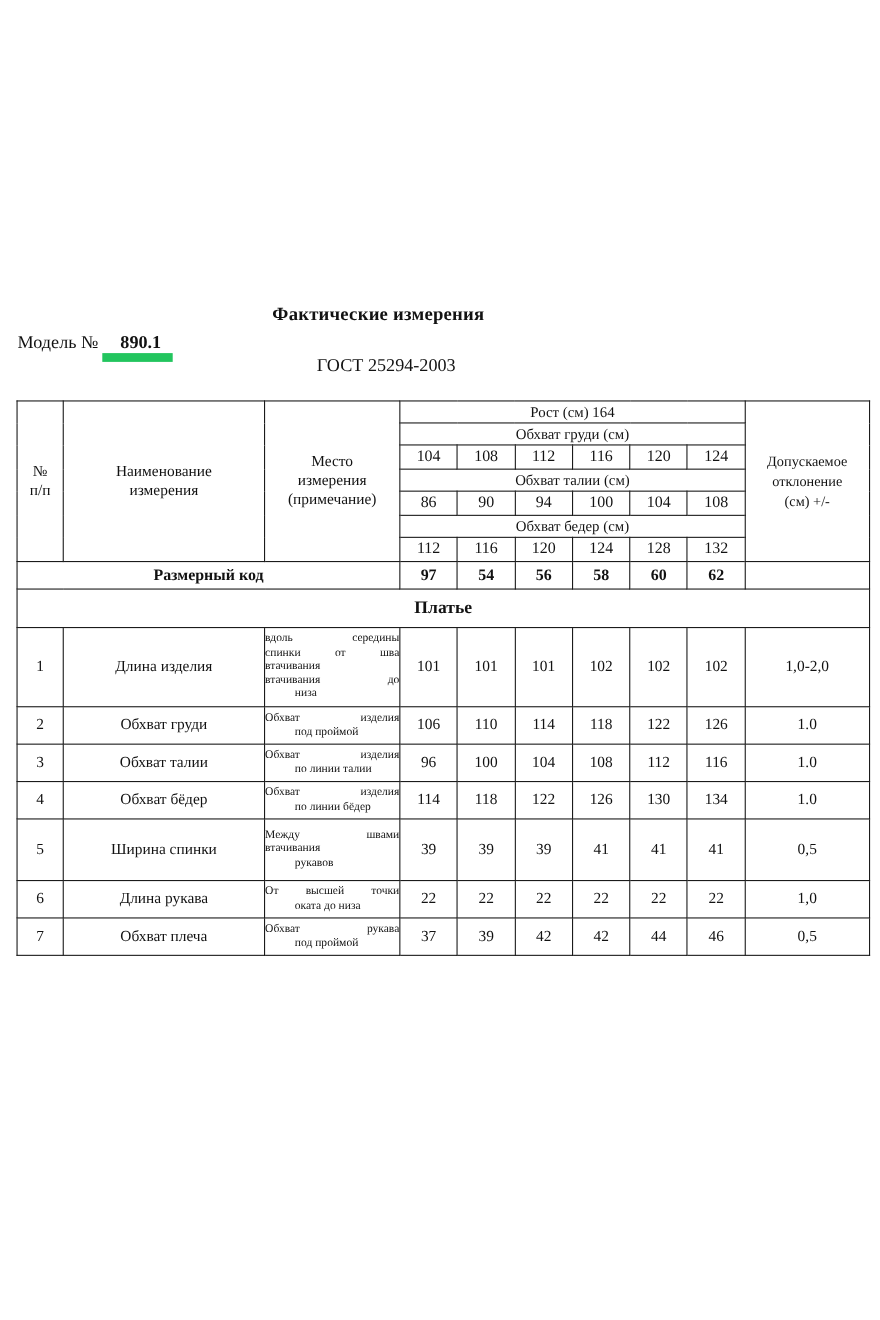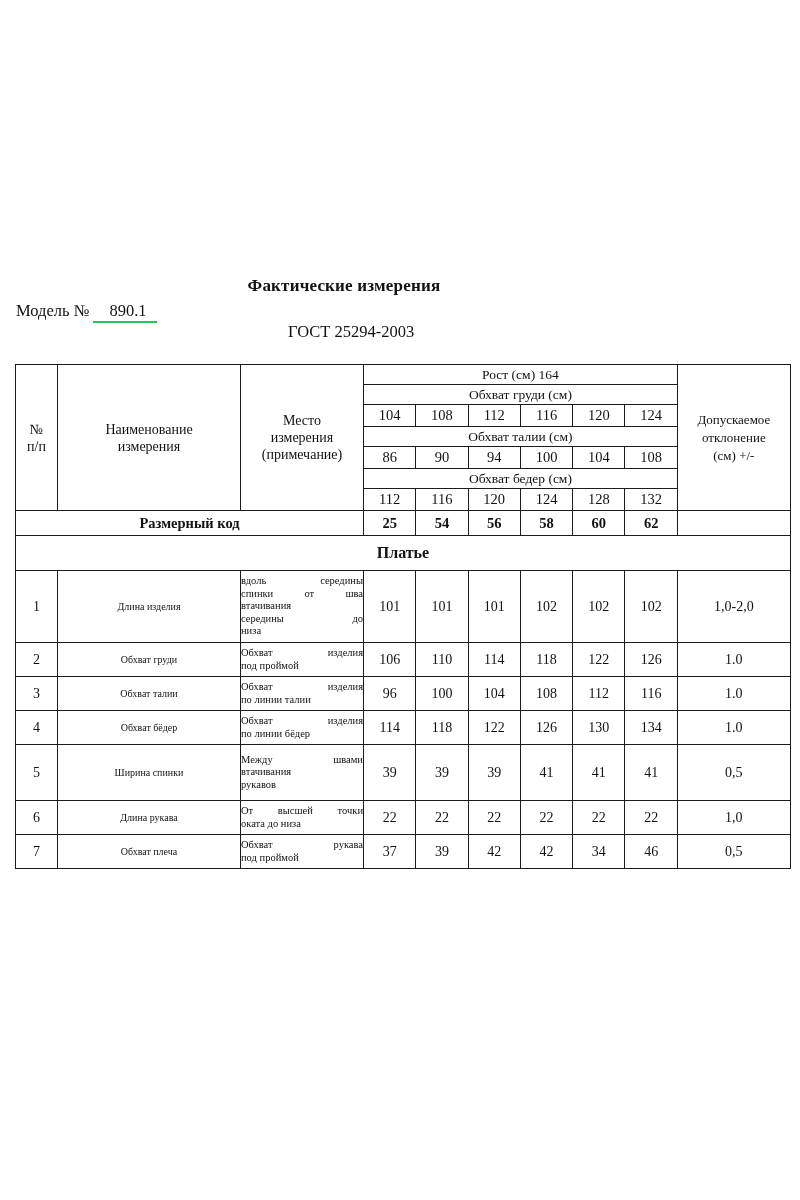--- a/index.html
+++ b/index.html
@@ -38,22 +38,22 @@
   }
   .model-line1 { white-space: nowrap; }
   .model-line2 {
     white-space: nowrap;
     display: flex;
     align-items: baseline;
     text-align: right;
   }
   .model-label { }
   .model-number {
-    font-weight: normal;
-    border-bottom: 2px solid #22c55e;
+    font-weight: bold;
+    border-bottom: 8px solid #22c55e;
     padding: 0 10px 0 16px;
     margin-left: 4px;
   }
   .gost {
     position: absolute;
     left: 272px;
     top: 21px;
     font-size: 16.5px;
     white-space: nowrap;
   }
@@ -101,32 +101,32 @@
   .product-row td {
     height: 34px;
     font-weight: bold;
     font-size: 16px;
   }
 
   .cell-num  { font-size: 14px; }
   .cell-name {
     text-align: left;
     padding-left: 9px;
-    font-size: 10px;
+    font-size: 14px;
   }
   .cell-place {
     text-align: justify;
     text-align-last: justify;
     padding: 2px 4px 2px 5px;
     font-size: 10.5px;
     line-height: 12.5px;
     vertical-align: middle;
   }
   .cell-place span { display: block; }
-  .cell-place span:last-child { text-align-last: left; }
+  .cell-place span:last-child { text-align-last: left; margin-left: 27px; }
   .cell-val  { font-size: 14px; margin-top: 20px; }
   .cell-dev  { font-size: 14px; }
 
   .r-tall   { height: 72px; }
   .r-medium { height: 34px; }
   .r-mid2   { height: 56px; }
 </style>
 </head>
 <body>
 
@@ -205,41 +205,41 @@
       <td>112</td>
       <td>116</td>
       <td>120</td>
       <td>124</td>
       <td>128</td>
       <td>132</td>
     </tr>
 
     <tr class="size-code-row">
       <td colspan="3" class="size-code-label">Размерный код</td>
-      <td>25</td>
+      <td>97</td>
       <td>54</td>
       <td>56</td>
       <td>58</td>
       <td>60</td>
       <td>62</td>
       <td></td>
     </tr>
 
     <tr class="product-row">
       <td colspan="10">Платье</td>
     </tr>
 
     <tr class="r-tall">
       <td class="cell-num">1</td>
       <td class="cell-name">Длина изделия</td>
       <td class="cell-place">
         <span>вдоль середины</span>
         <span>спинки от шва</span>
         <span>втачивания</span>
-        <span>середины до</span>
+        <span>втачивания до</span>
         <span>низа</span>
       </td>
       <td class="cell-val">101</td>
       <td class="cell-val">101</td>
       <td class="cell-val">101</td>
       <td class="cell-val">102</td>
       <td class="cell-val">102</td>
       <td class="cell-val">102</td>
       <td class="cell-dev">1,0-2,0</td>
     </tr>
@@ -329,18 +329,18 @@
       <td class="cell-num">7</td>
       <td class="cell-name">Обхват плеча</td>
       <td class="cell-place">
         <span>Обхват рукава</span>
         <span>под проймой</span>
       </td>
       <td class="cell-val">37</td>
       <td class="cell-val">39</td>
       <td class="cell-val">42</td>
       <td class="cell-val">42</td>
-      <td class="cell-val">34</td>
+      <td class="cell-val">44</td>
       <td class="cell-val">46</td>
       <td class="cell-dev">0,5</td>
     </tr>
   </tbody>
 </table>
 
 </body></html>

